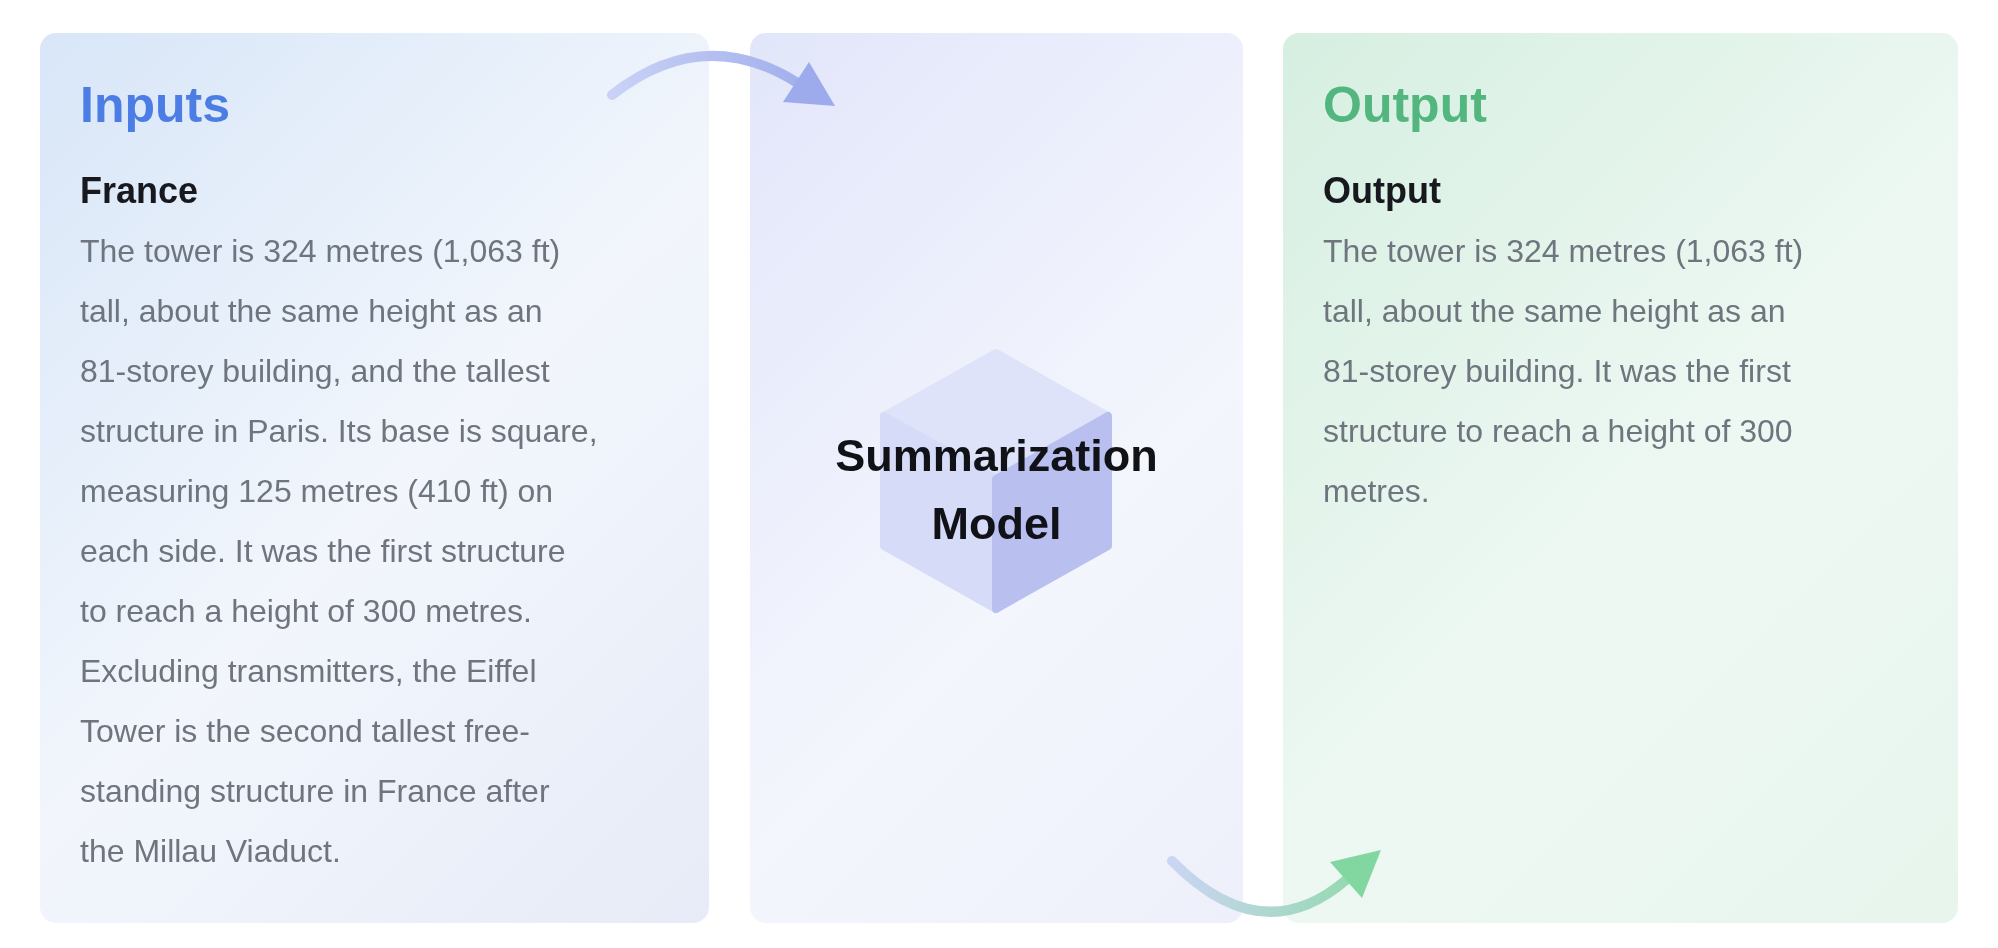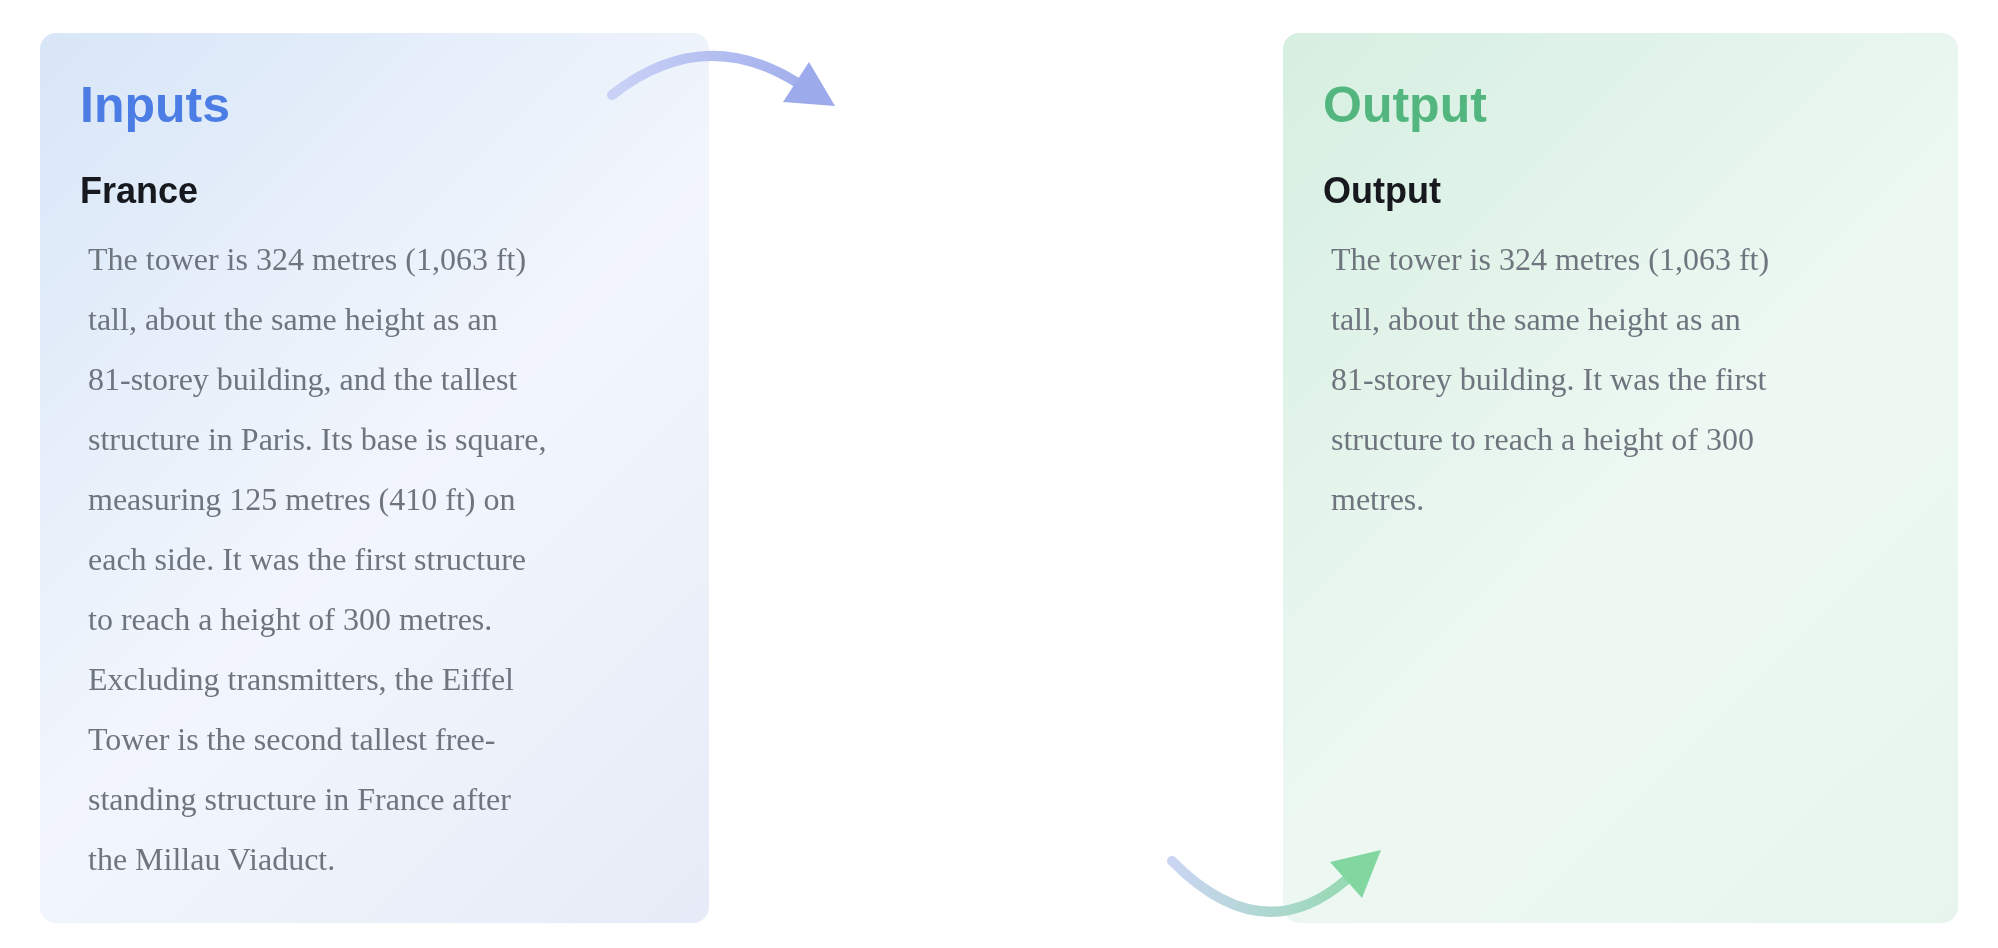--- a/index.html
+++ b/index.html
@@ -44,26 +44,25 @@
   .panel-title--inputs { color: #4b7de4; }
   .panel-title--output { color: #52b67e; }
   .section-label {
     margin: 26px 0 0 0;
     font-size: 36px;
     line-height: 60px;
     font-weight: 700;
     color: #17191e;
   }
   .panel-body {
-    margin: 8px;
+    margin: 0;
     font-size: 32px;
     line-height: 60px;
     color: #6f757e;
     white-space: pre;
-    font-family: Liberation Serif, serif;
   }
   .cube-svg {
     position: absolute;
     left: 0; top: 0;
     width: 100%; height: 100%;
     display: block;
   }
   .model-label {
     position: absolute;
     left: 0; right: 0;
@@ -96,20 +95,29 @@
 structure in Paris. Its base is square,
 measuring 125 metres (410 ft) on
 each side. It was the first structure
 to reach a height of 300 metres.
 Excluding transmitters, the Eiffel
 Tower is the second tallest free-
 standing structure in France after
 the Millau Viaduct.</p>
   </section>
 
+  <section class="panel panel--model">
+    <svg class="cube-svg" viewBox="0 0 493 890" xmlns="http://www.w3.org/2000/svg">
+      <polygon points="246,320 358,383 246,446 134,383" stroke-width="8" stroke-linejoin="round" fill="#dfe3f9" stroke="#dfe3f9"></polygon>
+      <polygon points="134,383 246,446 246,576 134,513" stroke-width="8" stroke-linejoin="round" fill="#d6dbf7" stroke="#d6dbf7"></polygon>
+      <polygon points="246,446 358,383 358,513 246,576" stroke-width="8" stroke-linejoin="round" fill="#b9c0f0" stroke="#b9c0f0"></polygon>
+    </svg>
+    <div class="model-label">Summarization
+Model</div>
+  </section>
 
   <section class="panel panel--output">
     <h2 class="panel-title panel-title--output">Output</h2>
     <h3 class="section-label">Output</h3>
     <p class="panel-body">The tower is 324 metres (1,063 ft)
 tall, about the same height as an
 81-storey building. It was the first
 structure to reach a height of 300
 metres.</p>
   </section>

